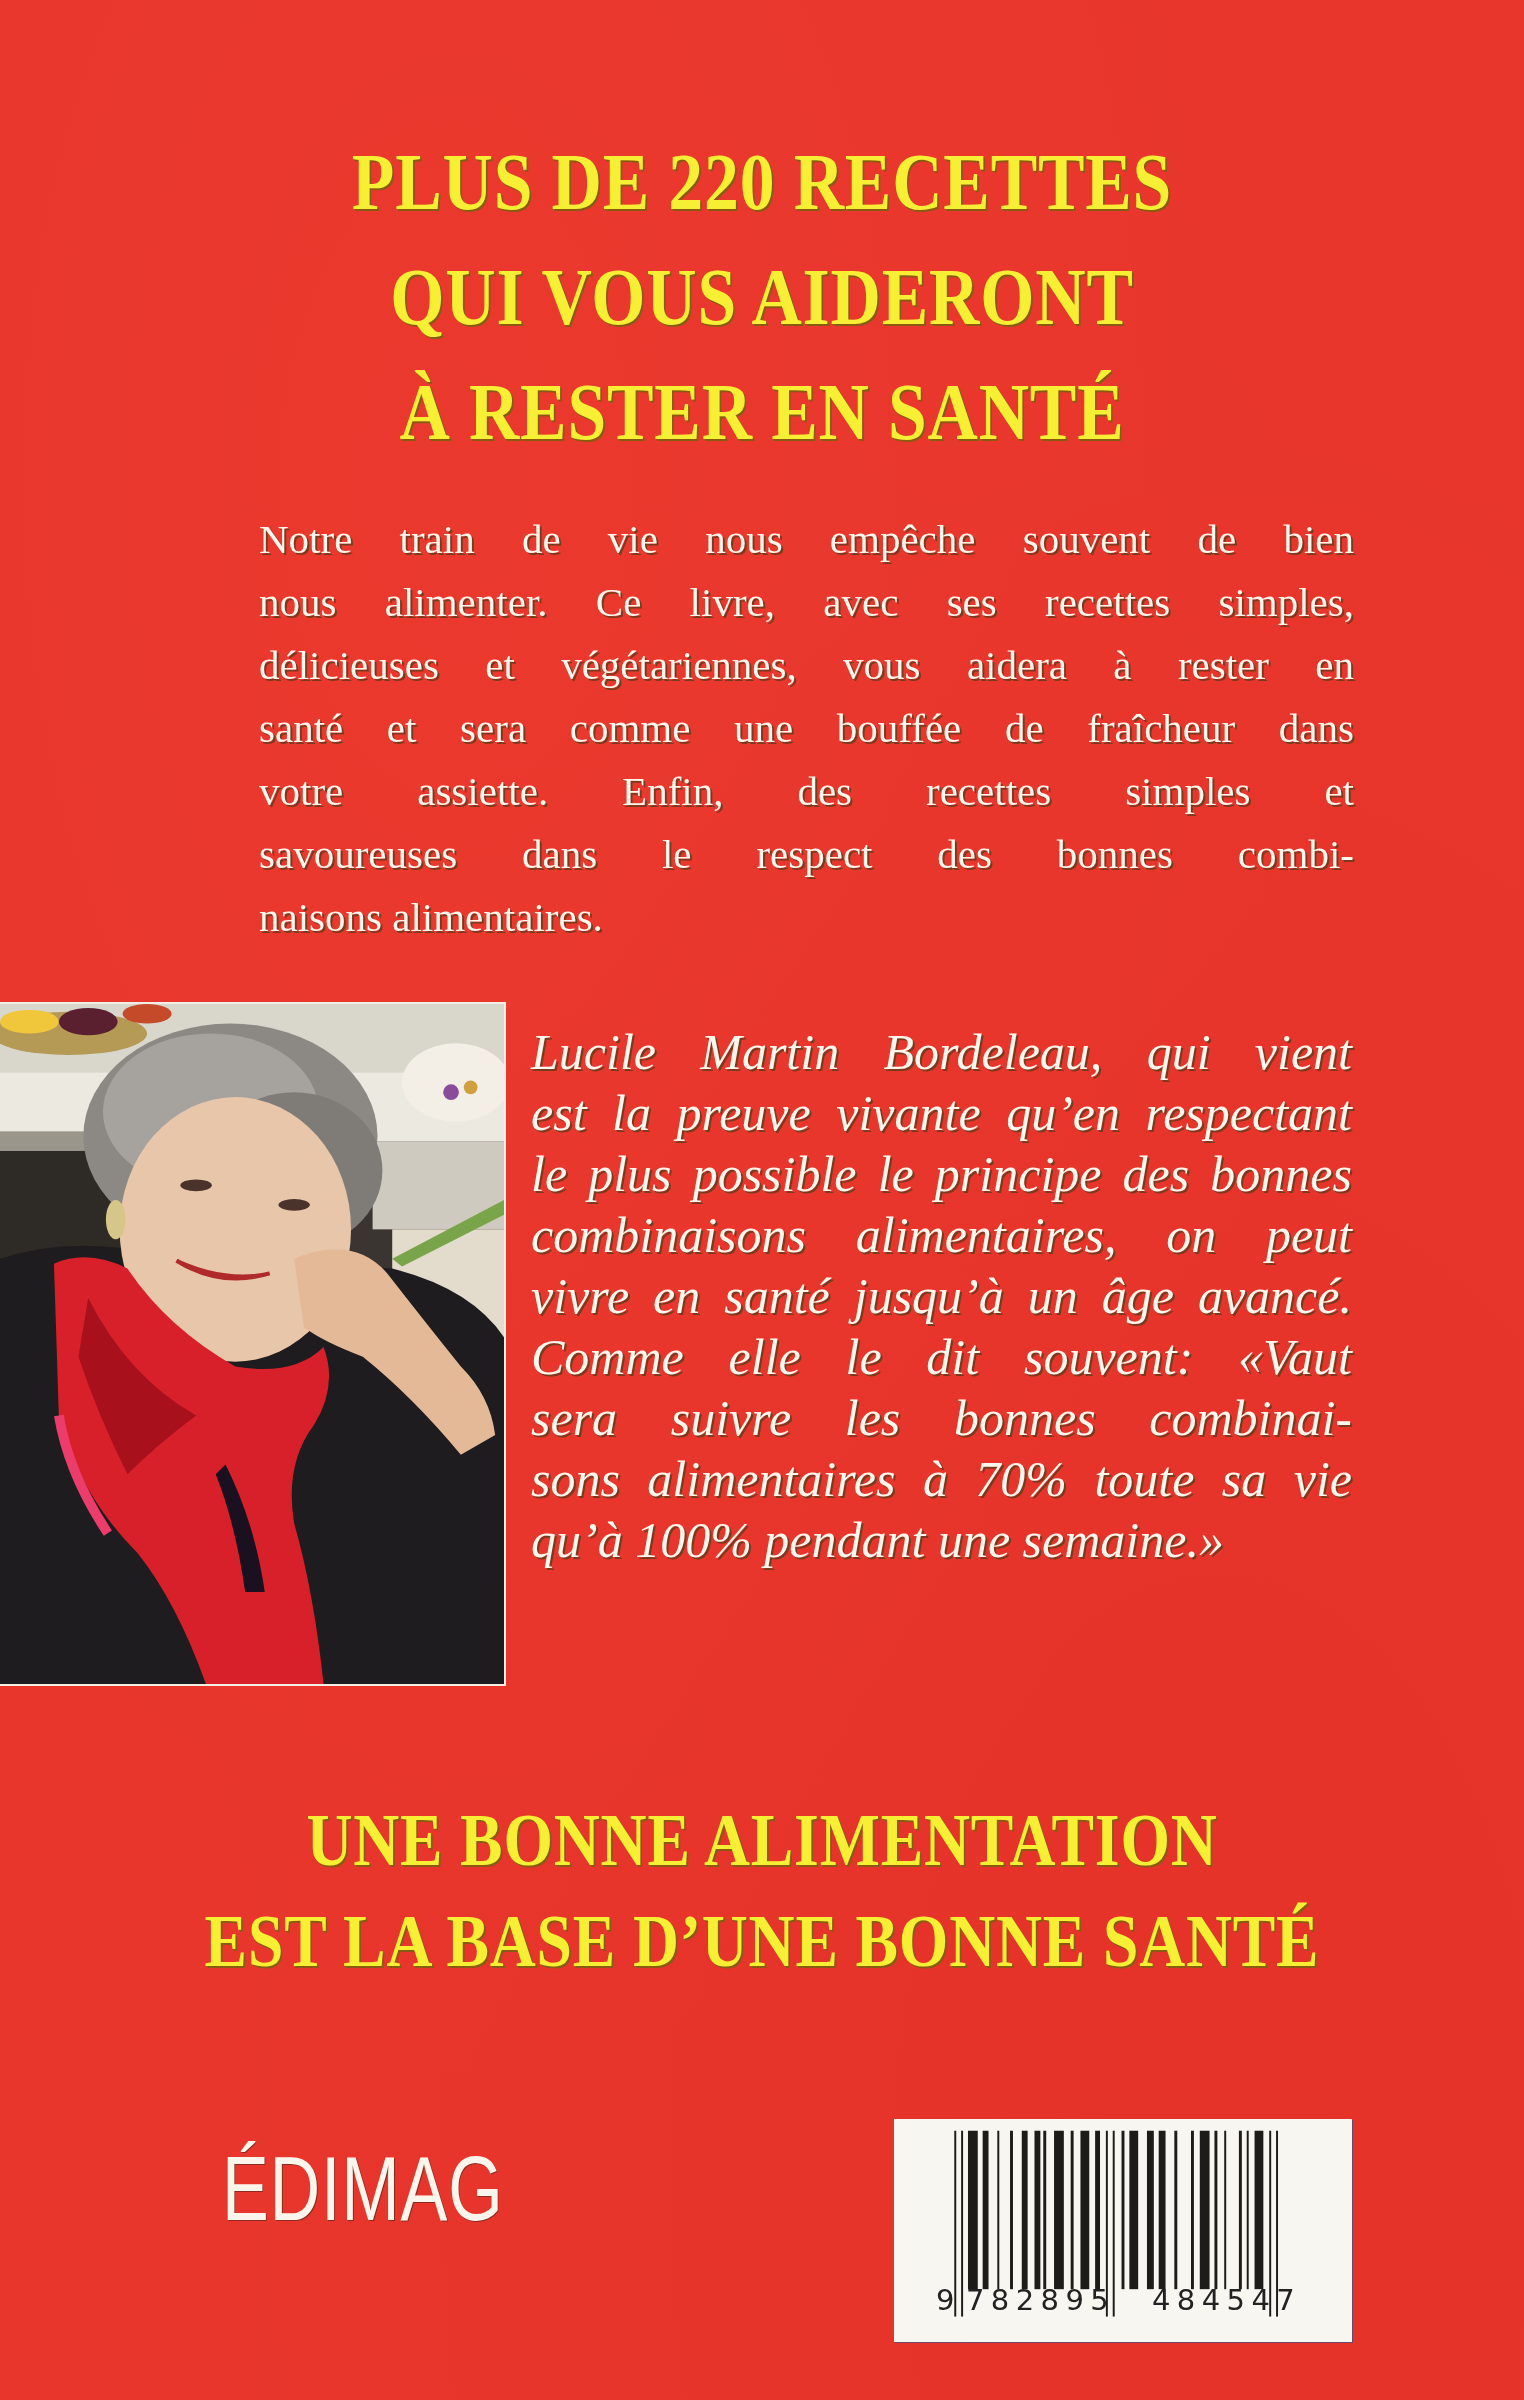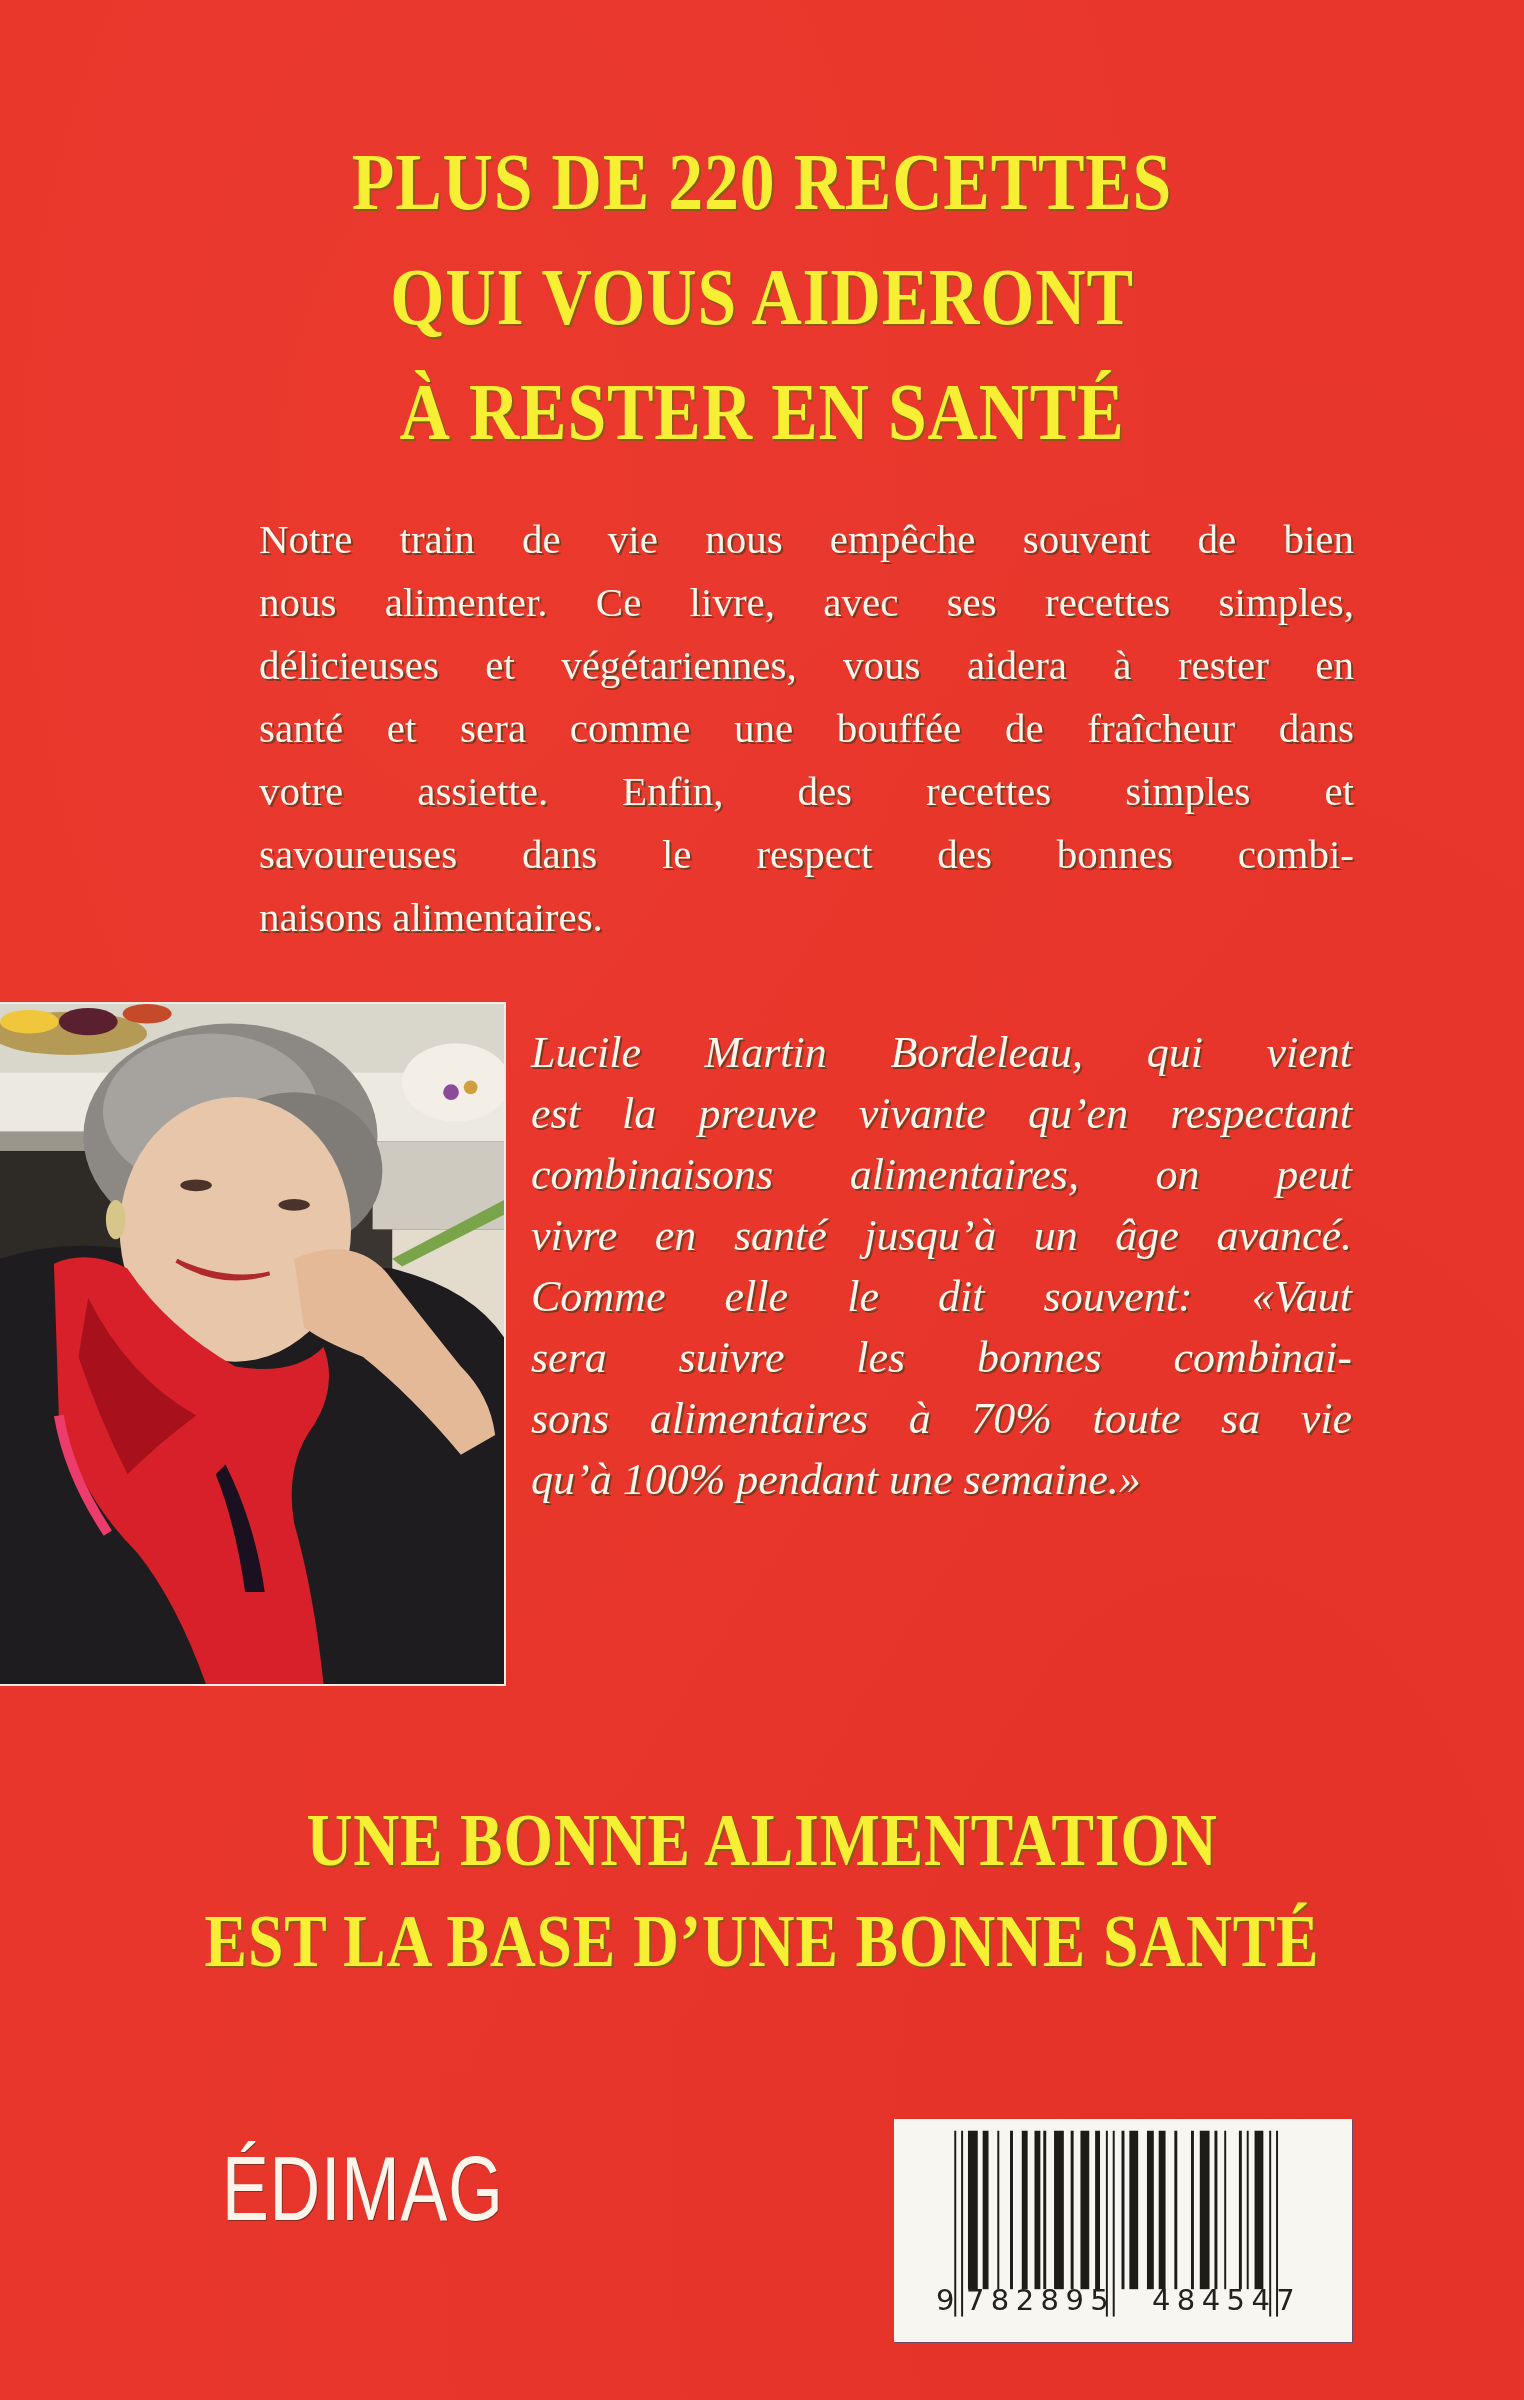--- a/index.html
+++ b/index.html
@@ -96,21 +96,21 @@
     }
 
     
     .bio {
       position: absolute;
       left: 531px;
       top: 1022px;
       width: 821px;
       color: #fdf6ec;
       font-style: italic;
-      font-size: 44px;
+      font-size: 50px;
       line-height: 61px;
       text-shadow: 2px 2px 0 #7a3a1e;
       margin: 0;
     }
     .bio .line {
       display: block;
       white-space: nowrap;
       text-align: justify;
       text-align-last: justify;
     }
@@ -232,20 +232,21 @@
       <path d="M55 265 Q90 250 130 270 Q170 330 240 370 Q300 380 330 350 Q345 390 320 430 Q290 470 300 530 Q320 600 330 694 L210 694 Q180 610 140 560 Q80 500 60 420 Z" fill="#d8202a"></path>
       <path d="M90 300 Q130 380 200 420 Q160 450 130 480 Q100 420 80 360 Z" fill="#a8101c"></path>
       <path d="M230 470 Q260 530 270 600 L250 600 Q240 530 220 480 Z" fill="#1a1020"></path>
       <path d="M60 420 Q70 480 110 540" stroke="#ec3c6c" stroke-width="10" fill="none"></path>
     </svg>
   </div>
 
   <p class="bio">
     <span class="line">Lucile Martin Bordeleau, qui vient</span>
     <span class="line">est la preuve vivante qu’en respectant</span>
+    <span class="line">le plus possible le principe des bonnes</span>
     <span class="line">combinaisons alimentaires, on peut</span>
     <span class="line">vivre en santé jusqu’à un âge avancé.</span>
     <span class="line">Comme elle le dit souvent: «Vaut</span>
     <span class="line">sera suivre les bonnes combinai-</span>
     <span class="line">sons alimentaires à 70% toute sa vie</span>
     <span class="line last">qu’à 100% pendant une semaine.»</span>
   </p>
 
   <div class="headline bottom-headline">
     <span class="hl-line">UNE BONNE ALIMENTATION</span>

